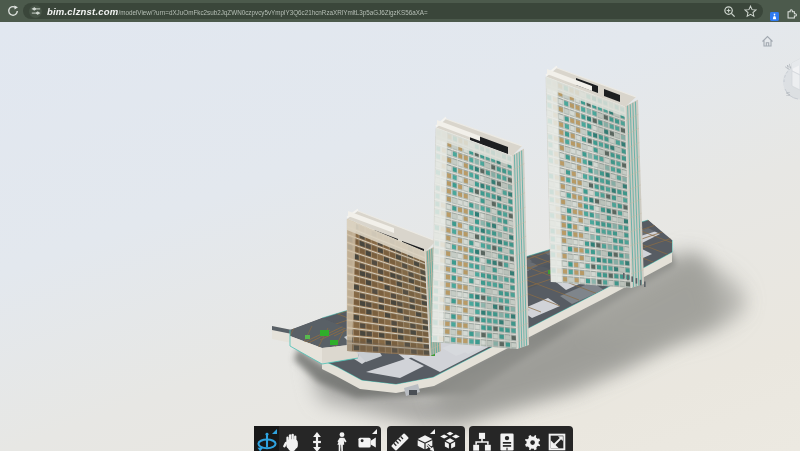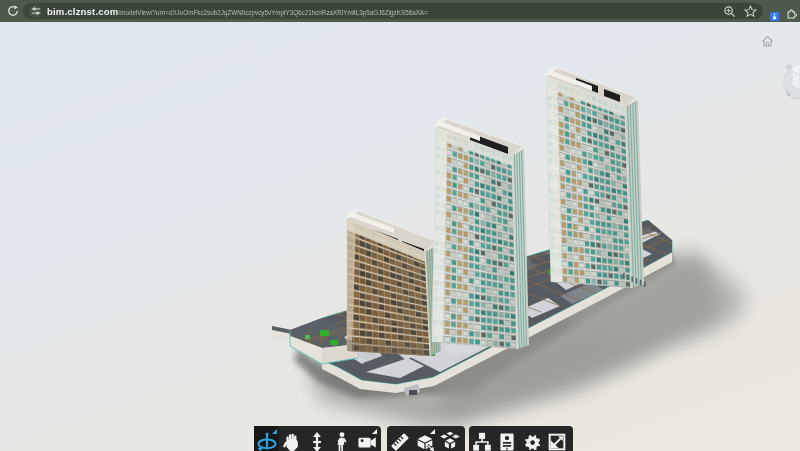--- a/index.html
+++ b/index.html
@@ -1,20 +1,20 @@
 <!DOCTYPE html>
 <html><head><meta charset="utf-8"><style>
 * { margin:0; padding:0; box-sizing:border-box; }
 html,body { width:800px; height:451px; overflow:hidden; font-family:"Liberation Sans",sans-serif; position:relative; -webkit-font-smoothing:antialiased; }
 #topbar { position:absolute; left:0; top:0; width:800px; height:22px; background:#4c5a4c; display:flex; align-items:center; z-index:5; }
 #reload { width:21px; display:flex; justify-content:center; align-items:center; margin-left:2px; }
 #pill { height:16px; width:740px; background:#3a463a; border-radius:8px; display:flex; align-items:center; padding:0 6px; }
 #pill .tico { width:13px; height:13px; border-radius:50%; background:#465346; display:flex; align-items:center; justify-content:center; margin-right:5px; flex:none; }
 #pill .url { font-size:6.3px; color:#b6bfb6; white-space:nowrap; letter-spacing:0px; }
-#pill .url b { color:#f2f4f2; font-weight:bold; font-size:9.5px; letter-spacing:0.2px; }
+#pill .url b { color:#f2f4f2; font-weight:bold; font-size:9.5px; letter-spacing:0.2px;font-style:italic; }
 #pill .sp { flex:1; }
 #pill .rico { margin-left:8px; display:flex; align-items:center; }
 #tb-right { position:absolute; left:0; top:0; width:800px; height:22px; pointer-events:none; }
 #tb-right .av { position:absolute; left:770px; top:6.5px; }
 #tb-right .ex { position:absolute; left:786px; top:4.5px; }
 #viewer { position:absolute; left:0; top:22px; width:800px; height:429px;
   background:linear-gradient(160deg,#e1e7f0 0%,#e3e8ee 35%,#e7e7e4 60%,#eae7df 85%,#ece9e1 100%); }
 .tbgroup { position:absolute; top:426px; height:30px; background:#262626; border-radius:4px 4px 0 0; display:flex; z-index:4; }
 .tb-btn { width:25px; height:30px; display:flex; align-items:center; justify-content:center; position:relative; padding-top:2px; }
 .tb-btn.active { background:#181818; }

